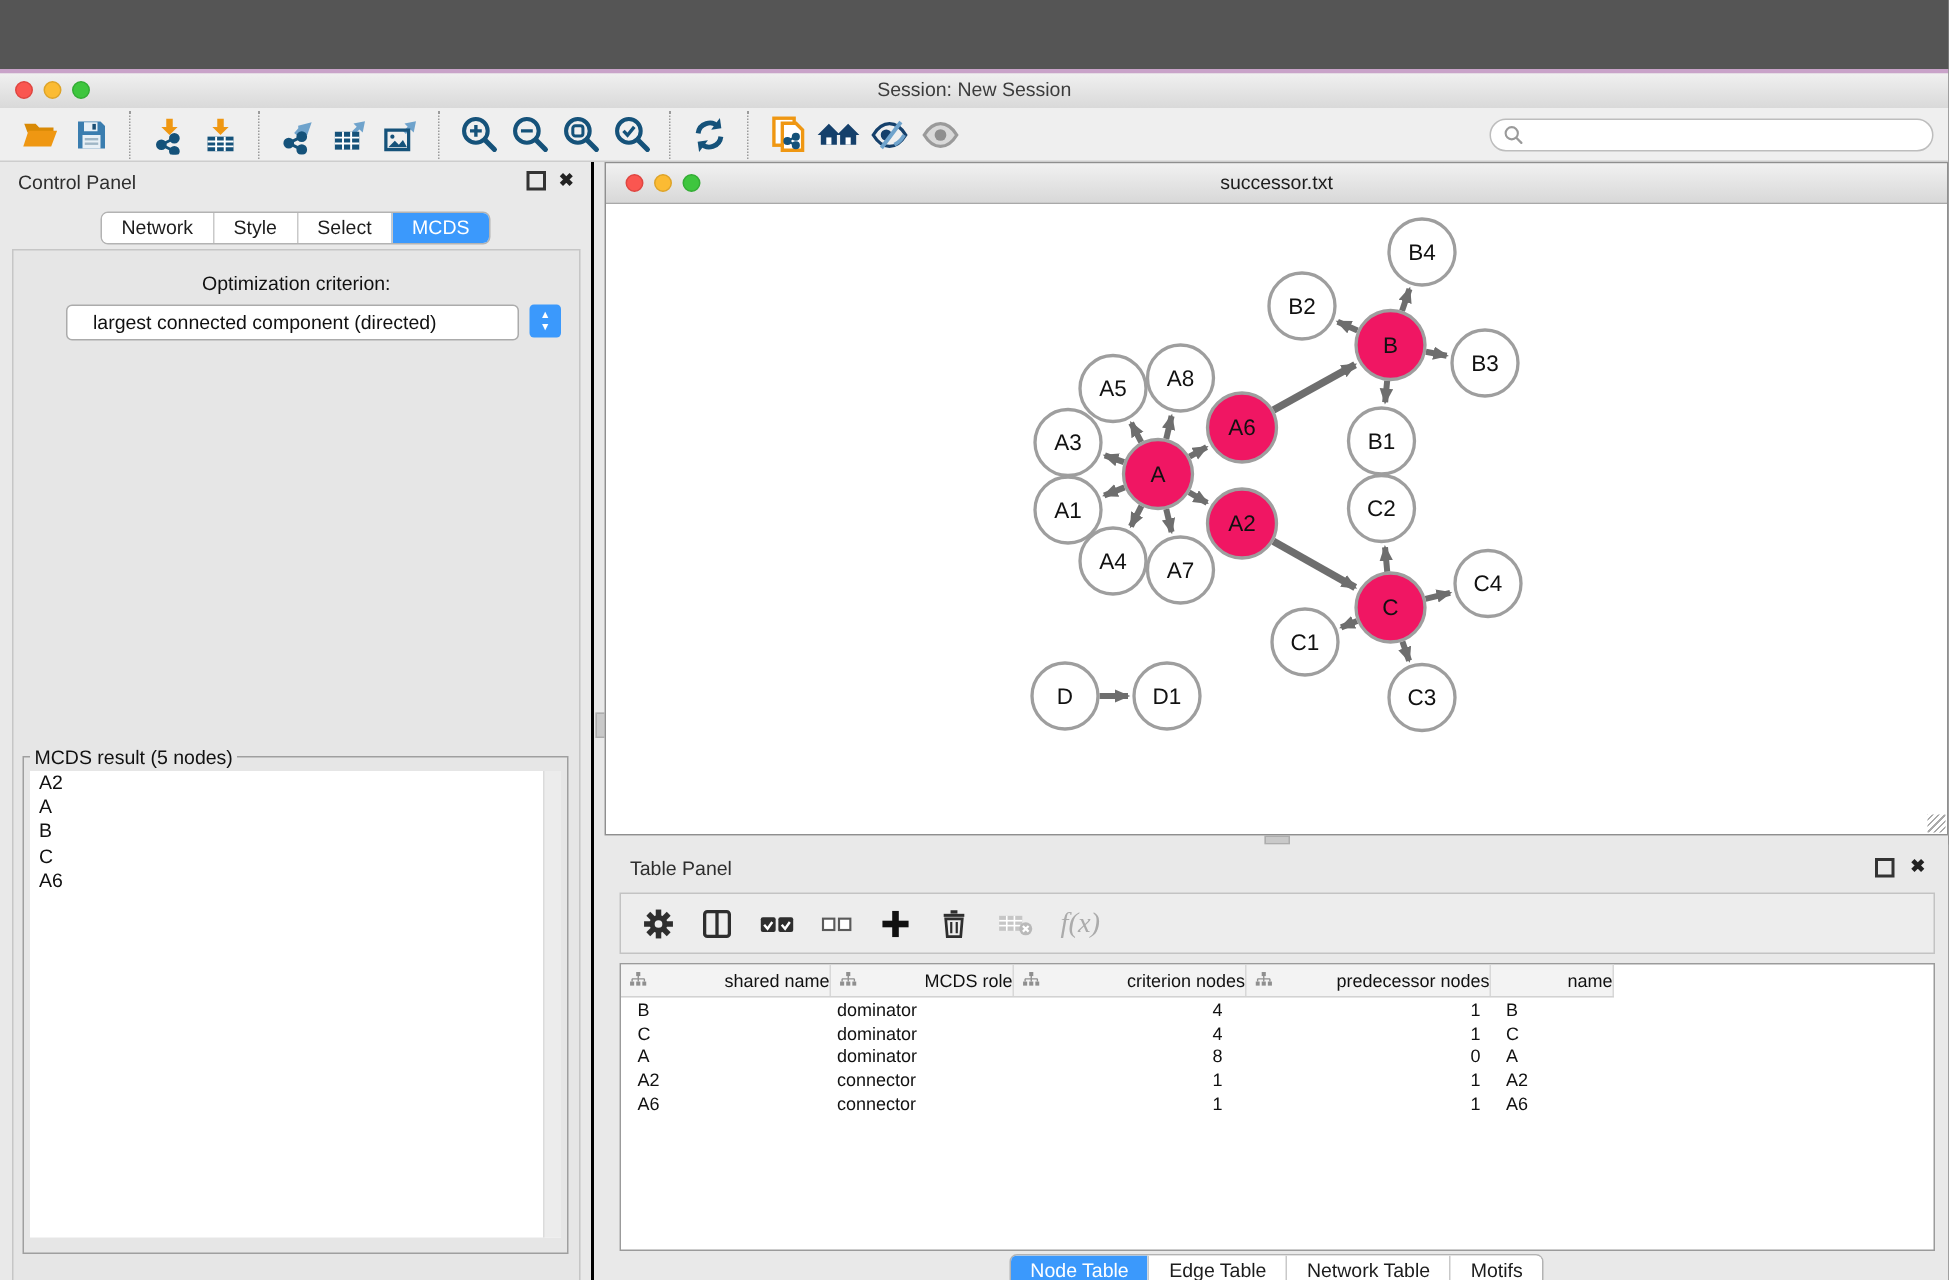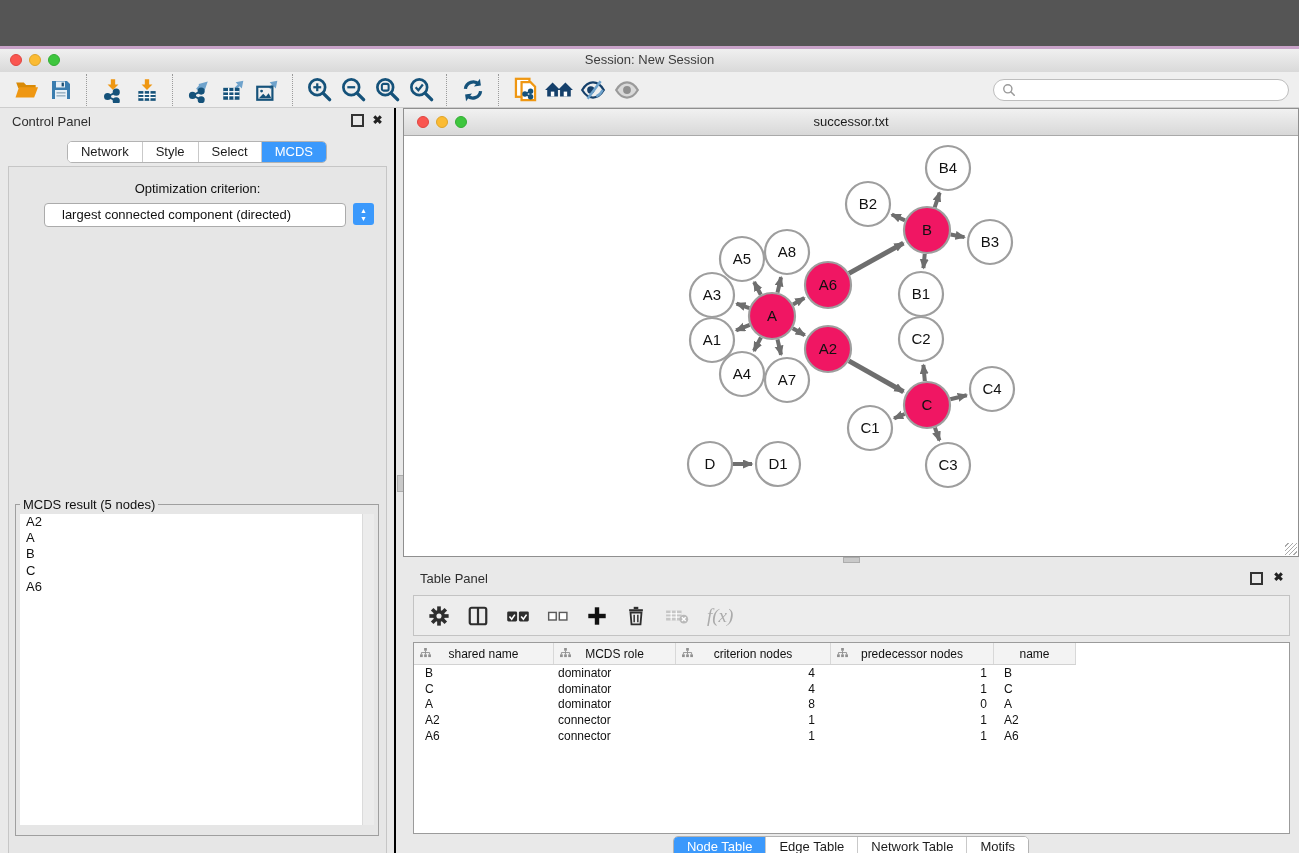--- a/index.html
+++ b/index.html
@@ -74,21 +74,21 @@
     background:repeating-linear-gradient(135deg,transparent,transparent 2px,#AAA 2px,#AAA 3px);}
   
   .tpanel{position:absolute;left:403px;top:517px;width:896px;height:301px;background:#E9E9E9;}
   .ttoolbar{position:absolute;left:10px;right:9px;top:32px;height:41px;background:#EDEDED;
     border:1px solid #C3C3C3;display:flex;align-items:center;gap:17px;padding-left:14px;box-sizing:border-box;}
   .fx{font-family:"Liberation Serif",serif;font-style:italic;font-size:19px;color:#ABABAB;}
   .twrap{position:absolute;left:10px;right:9px;top:79px;height:192px;background:#fff;
     border:1px solid #9B9B9B;box-sizing:border-box;overflow:hidden;}
   .thead{position:absolute;left:0;top:0;height:21px;display:flex;background:#F3F3F3;
     border-bottom:1px solid #D2D2D2;}
-  .th{display:flex;align-items:center;justify-content:center;gap:6px;font-size:12px;color:#111;
+  .th{display:flex;align-items:center;justify-content:flex-end;gap:6px;font-size:12px;color:#111;
     border-right:1px solid #D8D8D8;box-sizing:border-box;position:relative;}
   .th .hicon{position:absolute;left:6px;top:5px;}
   .tbody{position:absolute;left:0;top:22px;right:0;bottom:0;}
   .tr{display:flex;height:15.7px;align-items:center;}
   .td{font-size:12px;color:#111;box-sizing:border-box;white-space:nowrap;overflow:hidden;}
   .t-tabs{position:absolute;left:0;right:0;top:273px;text-align:center;}
   
   .statusbar{position:absolute;left:0;top:818px;right:0;height:31px;background:#EDEDED;
     border-top:1px solid #BEBEBE;box-sizing:border-box;}
   .listbtn{position:absolute;left:12px;top:4px;width:24px;height:23px;background:#EAEAEA;

